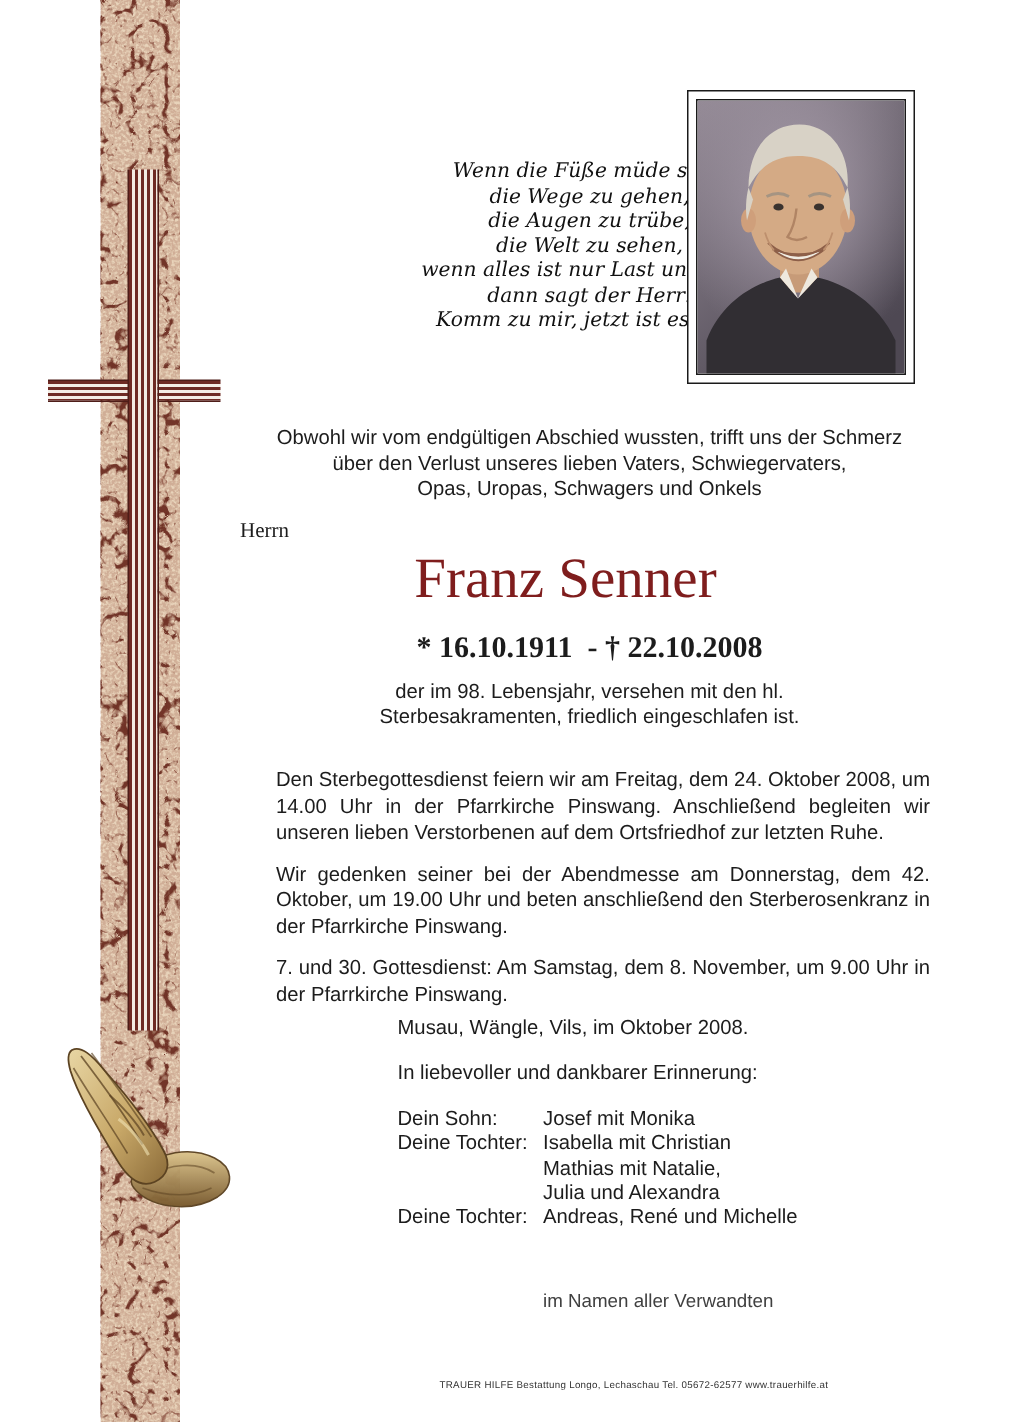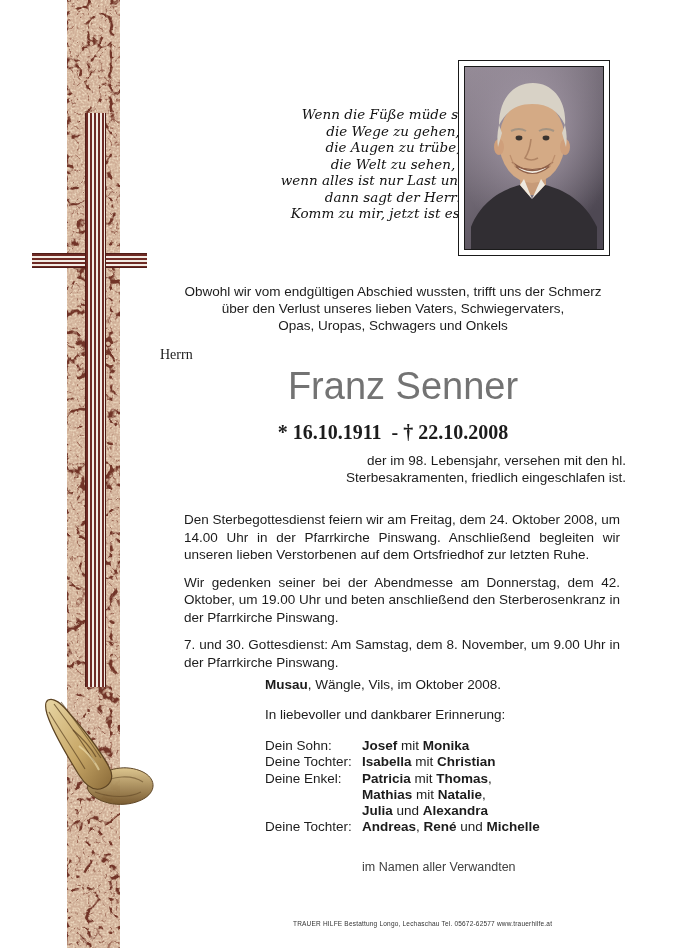--- a/index.html
+++ b/index.html
@@ -38,45 +38,45 @@
   }
   .intro{
     position:absolute; left:160px; top:283px; width:466px;
     font-size:13.5px; line-height:17px; text-align:center; white-space:pre-line;
   }
   .salutation{
     position:absolute; left:160px; top:347px; width:466px;
     font-family:"Liberation Serif", serif; font-size:14px; text-align:left;
   }
   .name{
-    position:absolute; left:170px; top:364px; width:466px;
-    font-family:Liberation Sans, sans-serif; font-size:38px; line-height:44px;
-    text-align:center; color:#737373;
+    position:absolute; left:144px; top:364px; width:466px;
+    font-family:Liberation Serif, serif; font-size:38px; line-height:44px;
+    text-align:center; color:#7f1d1d;
   }
   .dates{
     position:absolute; left:160px; top:421px; width:466px;
     font-family:"Liberation Serif", serif; font-weight:bold; font-size:20px;
     text-align:center; white-space:pre;
   }
   .closing{
     position:absolute; left:160px; top:452px; width:466px;
-    font-size:13.5px; line-height:17px; text-align:right; white-space:pre-line;
+    font-size:13.5px; line-height:17px; text-align:center; white-space:pre-line;
   }
   .paras{position:absolute; left:168px; top:511px; width:452px;}
   .paras p{
     margin:0 0 10px 16px; font-size:13.5px; line-height:17.5px;
     text-align:justify;
   }
   .origin{position:absolute; left:265px; top:677px; font-size:13.5px;}
   .remember{position:absolute; left:265px; top:707px; font-size:13.5px;}
   .family{position:absolute; left:265px; top:738px; font-size:13.5px; line-height:16.3px;}
   .fam-row{display:flex;}
   .fam-label{width:97px; flex:0 0 97px;}
   .fam-value{white-space:pre;text-align:right;}
-  .b{font-weight:bold;}
+  .b{font-weight:normal;}
   .closing-note{position:absolute; left:362px; top:860px; font-size:12.5px; color:#404040;}
   .footer{
     position:absolute; left:293px; top:920px; font-size:6.5px; color:#333;
     letter-spacing:.2px;
   }
 </style>
 </head>
 <body>
 
 <div id="card">
@@ -224,24 +224,20 @@
   <div class="family">
       <div class="fam-row">
         <span class="fam-label">Dein Sohn:</span>
         <span class="fam-value"><span class="b">Josef</span><span> mit </span><span class="b">Monika</span></span>
       </div>
       <div class="fam-row">
         <span class="fam-label">Deine Tochter:</span>
         <span class="fam-value"><span class="b">Isabella</span><span> mit </span><span class="b">Christian</span></span>
       </div>
       <div class="fam-row">
-        <span class="fam-label">Deine Enkel:</span>
-        <span class="fam-value"><span class="b">Patricia</span><span> mit </span><span class="b">Thomas</span><span>,</span></span>
-      </div>
-      <div class="fam-row">
         <span class="fam-label"></span>
         <span class="fam-value"><span class="b">Mathias</span><span> mit </span><span class="b">Natalie</span><span>,</span></span>
       </div>
       <div class="fam-row">
         <span class="fam-label"></span>
         <span class="fam-value"><span class="b">Julia</span><span> und </span><span class="b">Alexandra</span></span>
       </div>
       <div class="fam-row">
         <span class="fam-label">Deine Tochter:</span>
         <span class="fam-value"><span class="b">Andreas</span><span>, </span><span class="b">René</span><span> und </span><span class="b">Michelle</span></span>

